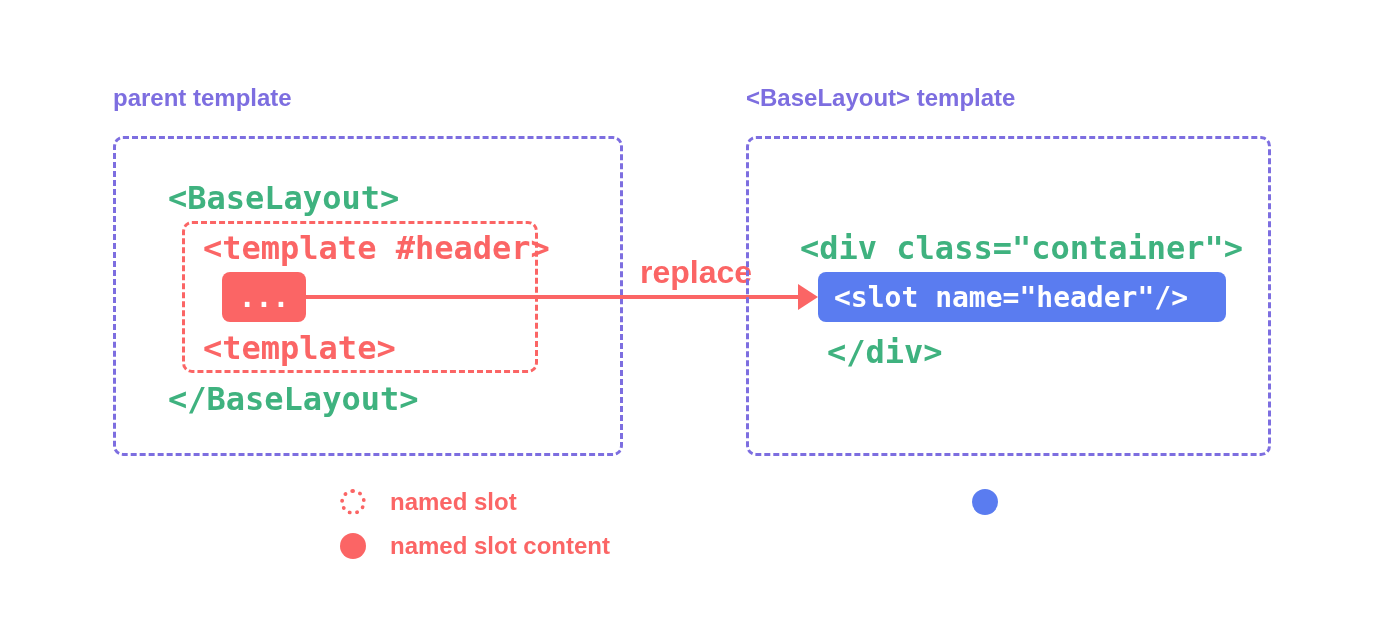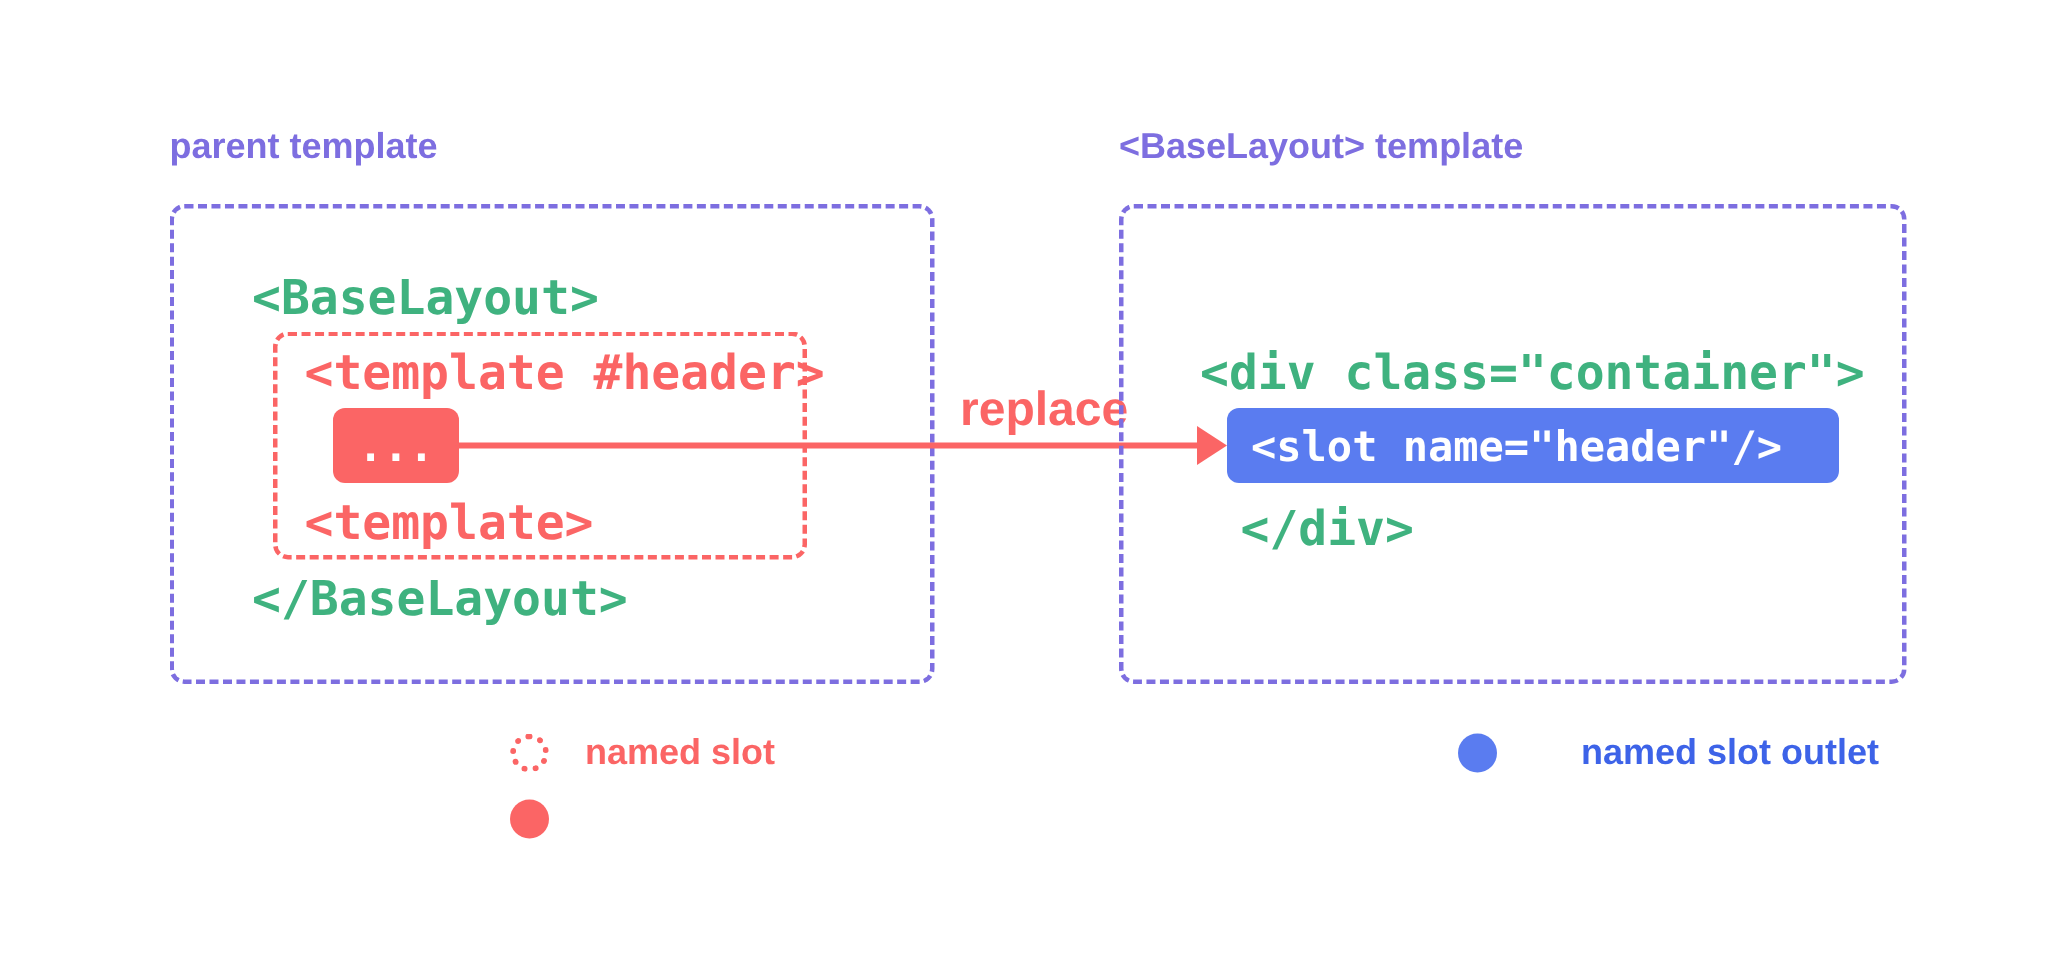--- a/index.html
+++ b/index.html
@@ -127,17 +127,17 @@
   <div class="abs fill-box blue-fill" style="left:818px;top:272px;width:408px;height:50px;">
     <span>&lt;slot name="header"/&gt;</span>
   </div>
 
   <div class="abs code green" style="left:827px;top:336px;">&lt;/div&gt;</div>
 
   <div class="abs legend-swatch swatch-dotted-red" style="left:340px;top:489px;"></div>
   <div class="abs legend-label legend-red" style="left:390px;top:489px;">named slot</div>
 
   <div class="abs legend-swatch swatch-solid-red" style="left:340px;top:533px;"></div>
+  <div class="abs legend-label legend-red" style="left:390px;top:533px;">named slot content</div>
 
   <div class="abs legend-swatch swatch-solid-blue" style="left:972px;top:489px;"></div>
-  <div class="abs legend-label legend-blue" style="left:1054px;top:489px;">named slot outlet</div>
 
 </div>
 
 </body></html>

